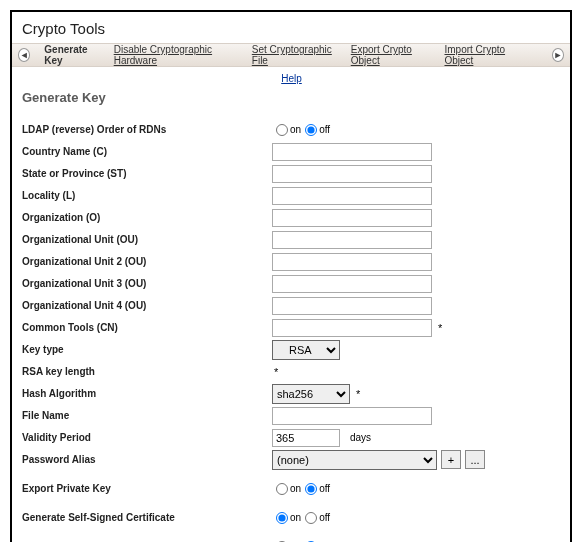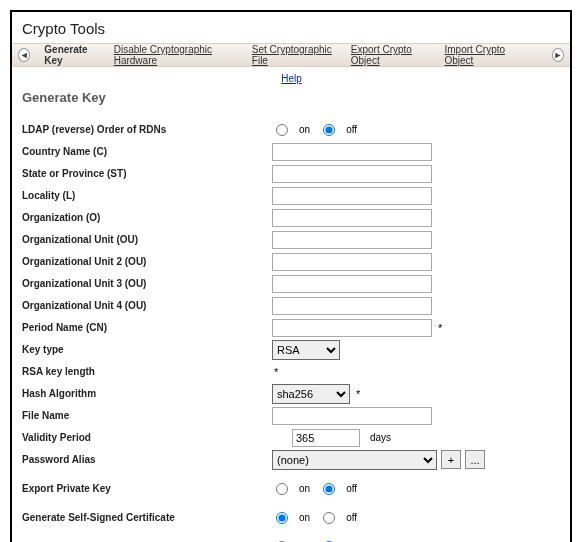--- a/index.html
+++ b/index.html
@@ -90,35 +90,35 @@
     align-items: center;
     gap: 4px;
   }
   input[type=text] {
     height: 18px;
     border: 1px solid #aaa;
     font-size: 11px;
     padding: 0 3px;
   }
   .txt-wide { width: 160px; }
-  .txt-short { width: 68px; margin-left: 20px; }
+  .txt-short { width: 68px; }
   select {
     height: 20px;
     border: 1px solid #666;
     font-size: 11px;
     background: #efefef;
   }
-  .sel-keytype { width: 68px; }
+  .sel-keytype { width: 68px; padding-left: 12px; }
   .sel-keylen { width: 80px; }
   .sel-hash { width: 78px; }
   .sel-alias { width: 165px; }
   .radio-group {
     display: flex;
     align-items: center;
-    gap: 9px;
+    gap: 0;
     font-size: 10px;
   }
   input[type=radio] {
     margin: 0 2px 0 4px;
     width: 12px; height: 12px;
   }
   .asterisk { font-size: 11px; padding-left: 2px; }
   .suffix { font-size: 10px; padding-left: 6px; }
   .smallbtn {
     height: 19px;
@@ -213,21 +213,21 @@
           <input type="text" class="txt-wide" value="" style="">
         </div>
     </div>
     <div class="row">
       <div class="lbl">Organizational Unit 4 (OU)</div>
       <div class="ctl">
           <input type="text" class="txt-wide" value="" style="">
         </div>
     </div>
     <div class="row">
-      <div class="lbl">Period Name (CN)</div>
+      <div class="lbl">Common Tools (CN)</div>
       <div class="ctl">
         <input type="text" class="txt-wide" value="" style="">
         <span class="asterisk">*</span>
       </div>
     </div>
 
     <div class="row">
       <div class="lbl">Key type</div>
       <div class="ctl">
         <select class="sel-keytype">

